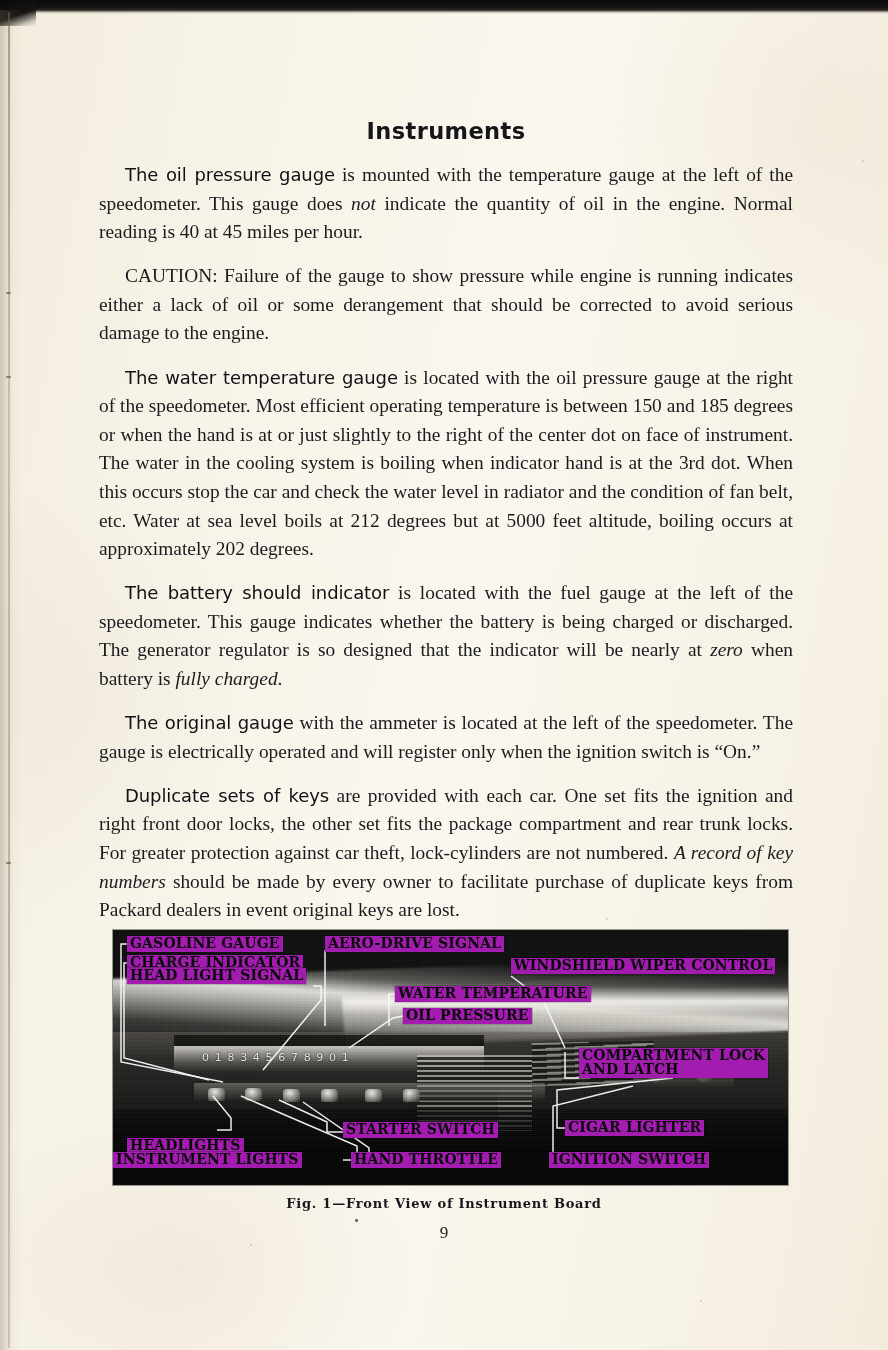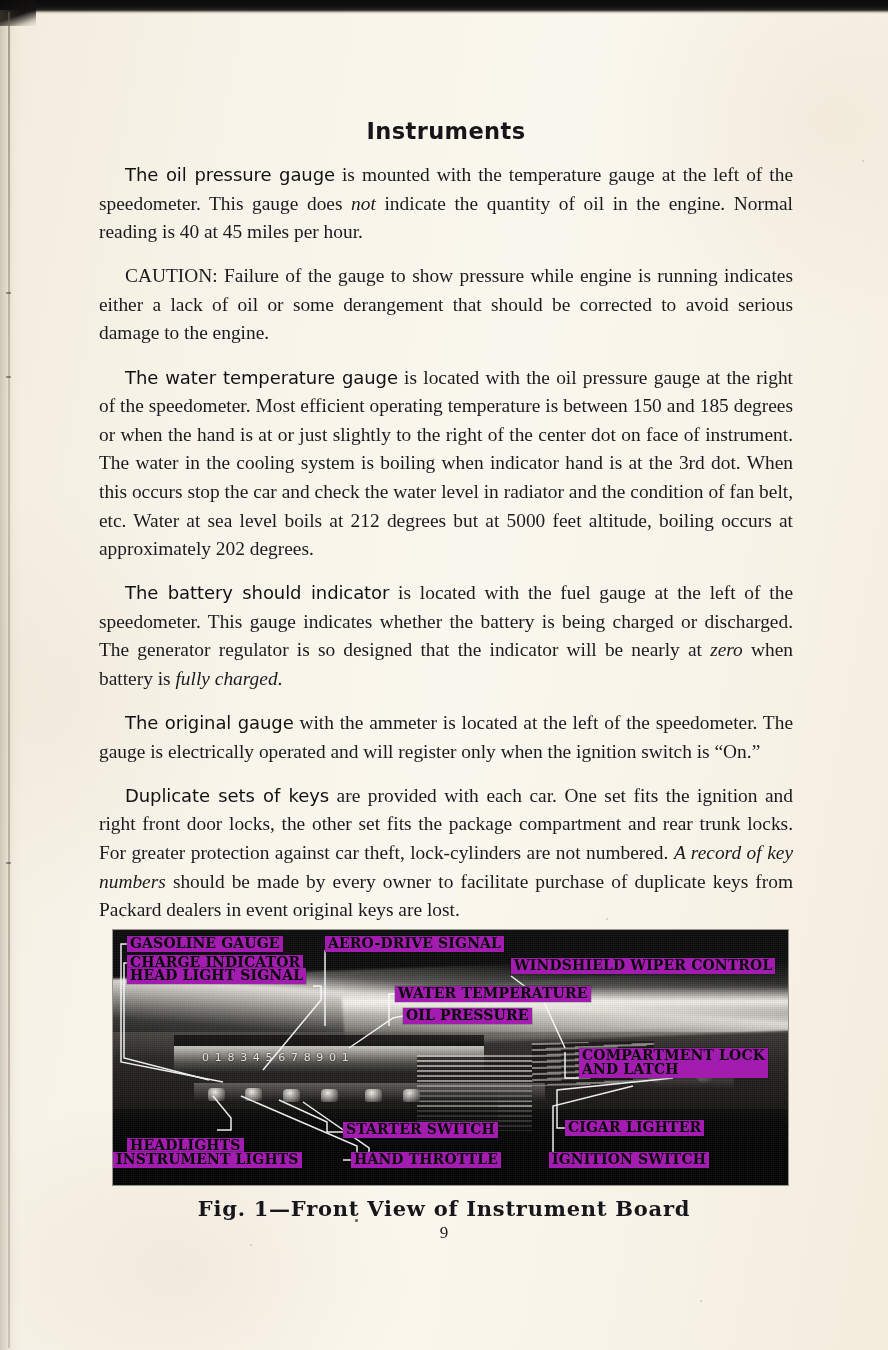--- a/index.html
+++ b/index.html
@@ -277,21 +277,21 @@
   .callout.two-line { text-align: left; white-space: pre-line; }
 
   
   #caption {
     position: absolute;
     left: 0; top: 1196px;
     width: 888px;
     text-align: center;
     font-family: "DejaVu Serif", serif;
     font-weight: bold;
-    font-size: 21px;
+    font-size: 13px;
     letter-spacing: 0.75px;
     color: #17171b;
   }
   #folio {
     position: absolute;
     left: 0; top: 1223px;
     width: 888px;
     text-align: center;
     font-size: 17px;
     color: #1c1c20;

